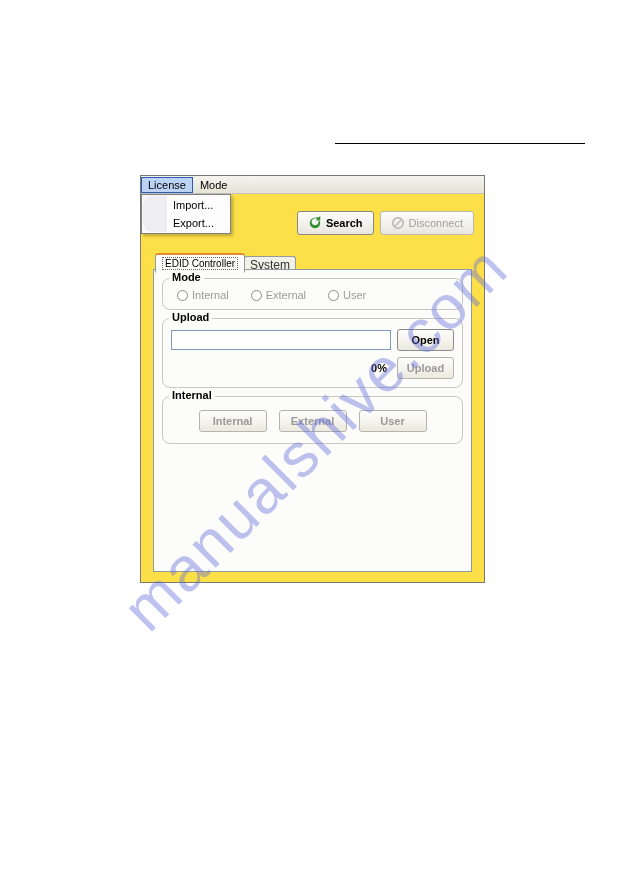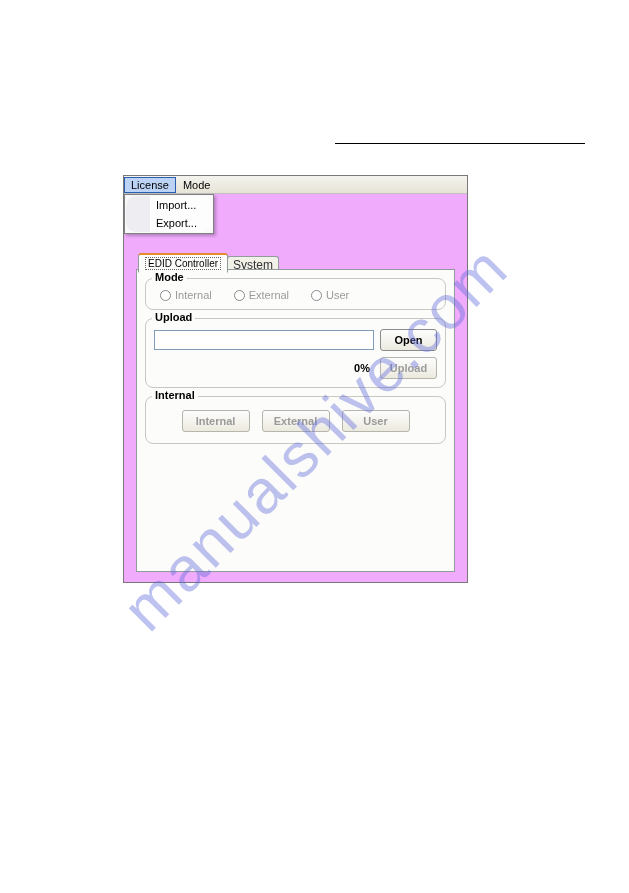--- a/index.html
+++ b/index.html
@@ -17,26 +17,26 @@
   .hr-top {
     position: absolute;
     top: 143px;
     left: 335px;
     width: 250px;
     height: 1px;
     background: #000;
   }
   .app-window {
     position: absolute;
-    left: 123px;
+    left: 140px;
     top: 175px;
     width: 345px;
     height: 408px;
     border: 1px solid #787878;
-    background: #f0abfc;
+    background: #fde047;
   }
   .menubar {
     height: 18px;
     background: linear-gradient(#f4f3ee, #e6e3d6);
     border-bottom: 1px solid #c0c0c0;
     display: flex;
     align-items: center;
     padding-left: 0;
   }
   .menu-item {
@@ -253,20 +253,39 @@
     <div class="menu-item">Mode</div>
   </div>
 
   <div class="dropdown">
     <div class="dropdown-inner">
       <div class="dropdown-item">Import...</div>
       <div class="dropdown-item">Export...</div>
     </div>
   </div>
 
+  <div class="toolbar-row">
+    <button class="btn bold">
+      <span class="ic">
+        <svg viewBox="0 0 16 16" width="14" height="14">
+          <path d="M8 2a6 6 0 1 0 5.65 4H12a4 4 0 1 1-1.3-2.3L9 5h5V0l-1.8 1.8A6 6 0 0 0 8 2z" fill="#2e8b2e"></path>
+        </svg>
+      </span>
+      <span>Search</span>
+    </button>
+    <button class="btn disabled">
+      <span class="ic">
+        <svg viewBox="0 0 16 16" width="14" height="14">
+          <circle cx="8" cy="8" r="6" fill="none" stroke="#bdbdbd" stroke-width="2"></circle>
+          <line x1="4" y1="12" x2="12" y2="4" stroke="#bdbdbd" stroke-width="2"></line>
+        </svg>
+      </span>
+      <span>Disconnect</span>
+    </button>
+  </div>
 
   <div class="tabstrip">
     <div class="tab active">
       <span class="active-frame" style="border:1px dotted #666; padding:0 2px;">EDID Controller</span>
     </div>
     <div class="tab inactive">System</div>
   </div>
 
   <div class="tab-panel">
 

